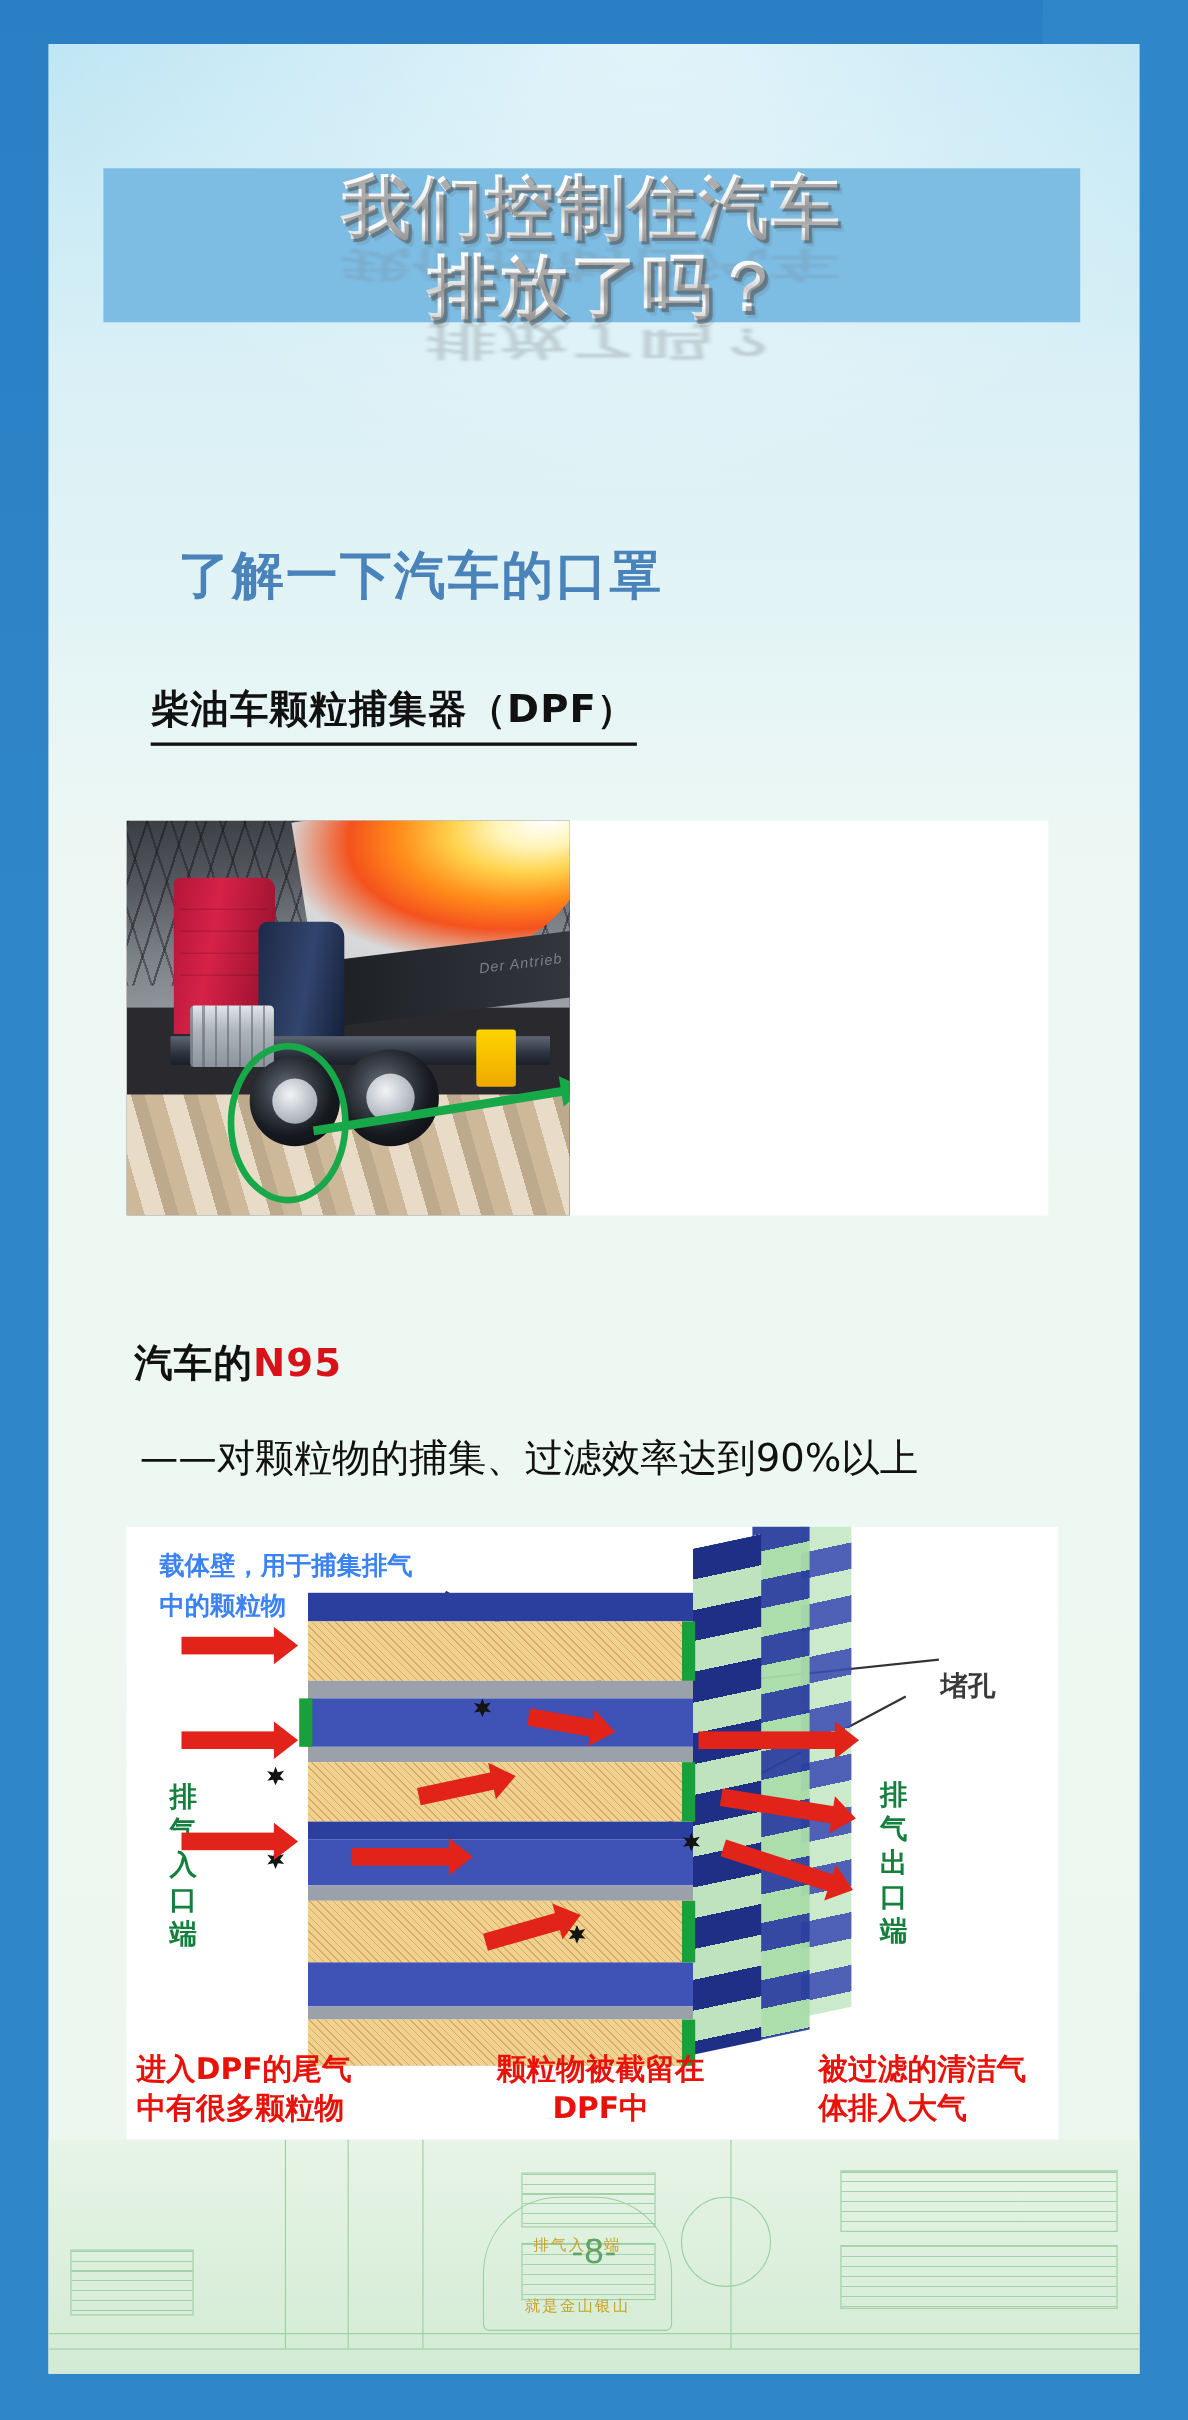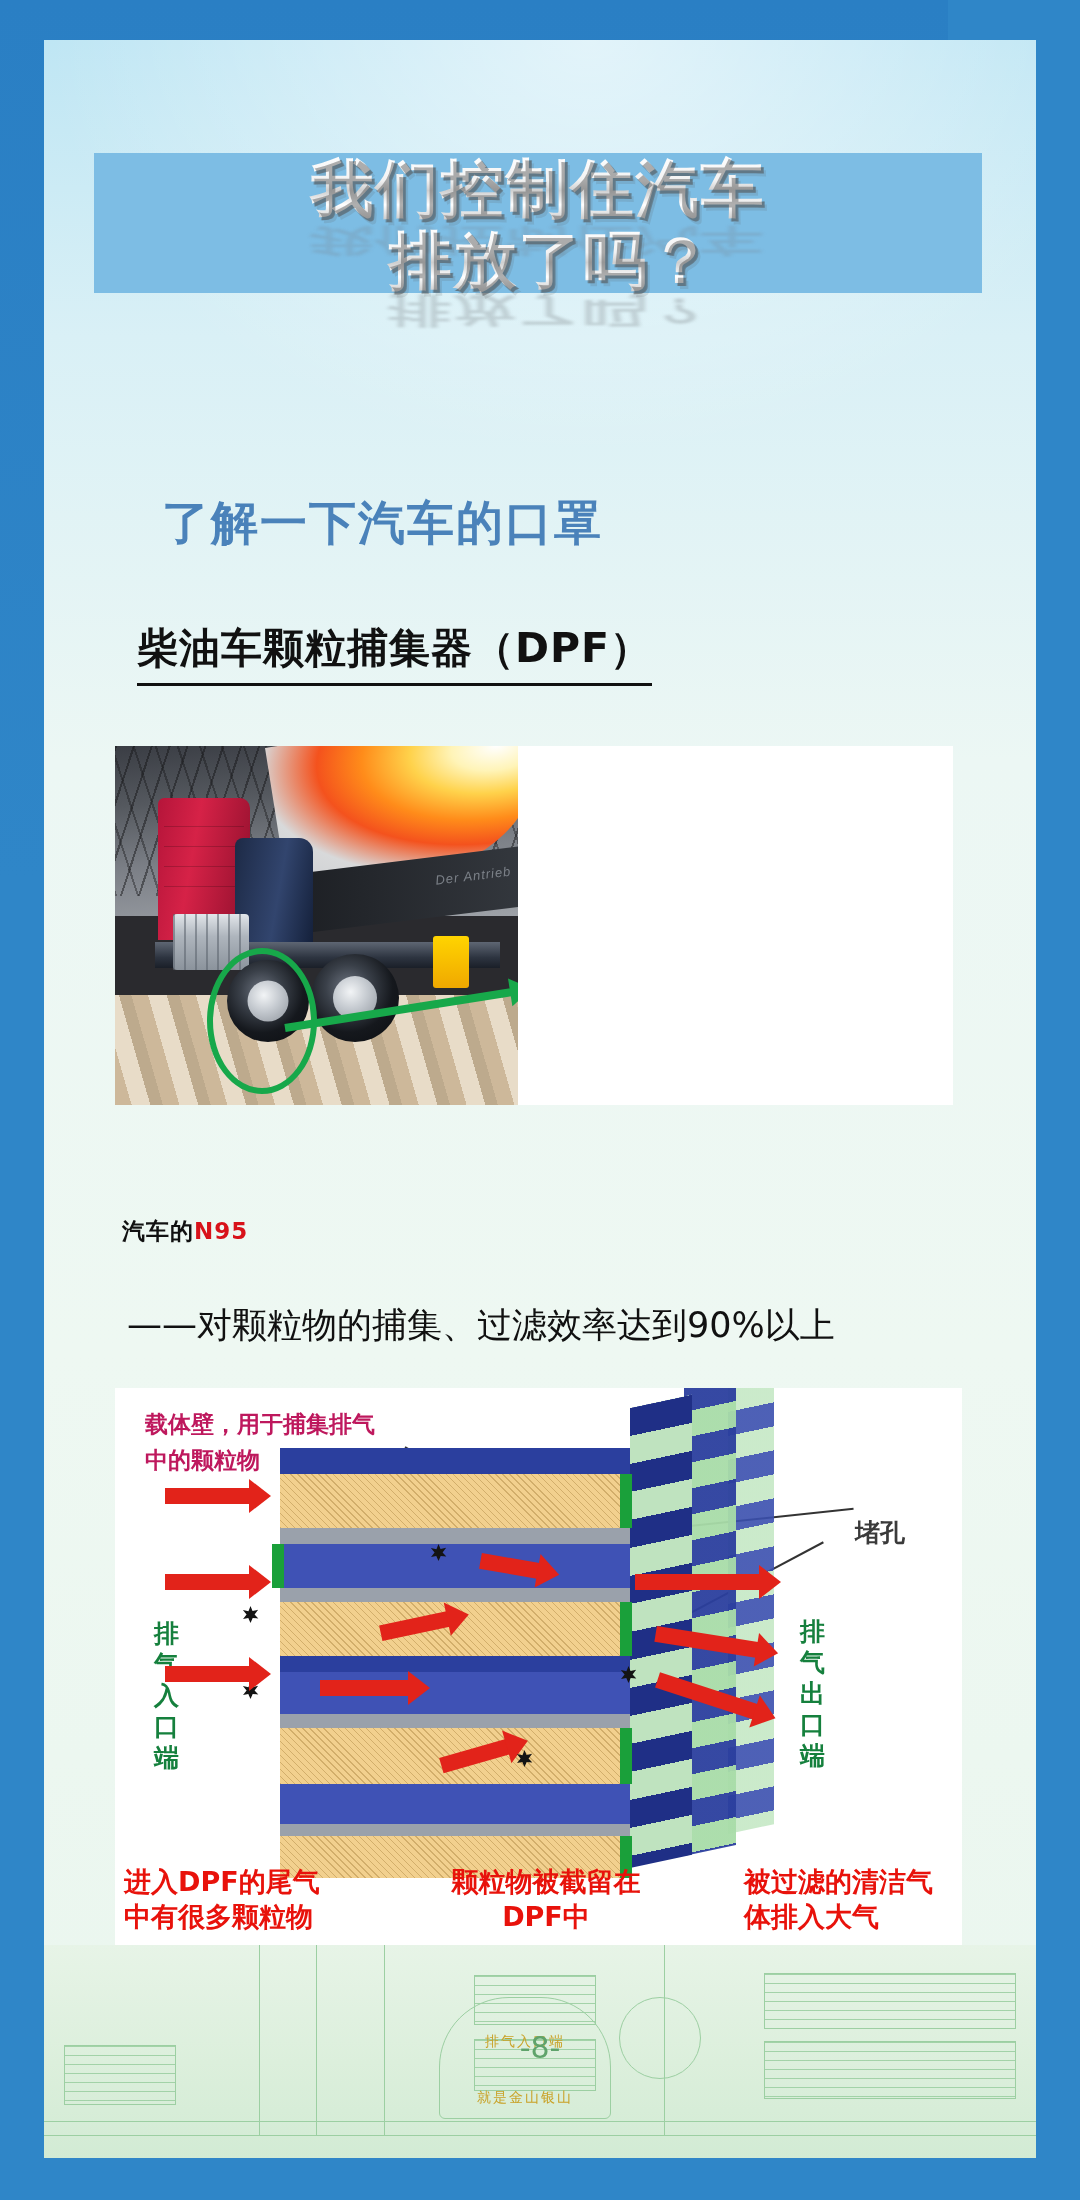--- a/index.html
+++ b/index.html
@@ -76,21 +76,21 @@
   .sub-head{
     position:absolute;left:118px;top:452px;
     font-family:"DejaVu Sans","Liberation Sans",sans-serif;
     font-size:47px;font-weight:600;color:#4a82ba;letter-spacing:2px;
   }
 
   
   .dpf-head{
     position:absolute;left:93px;top:581px;
     font-family:"DejaVu Sans","Liberation Sans",sans-serif;
-    font-size:41px;font-weight:bold;color:#111;
+    font-size:35px;font-weight:bold;color:#111;
     letter-spacing:1px;
     border-bottom:3px solid #111;
     padding-bottom:7px;
   }
 
   
   #photo{
     position:absolute;left:71px;top:706px;width:838px;height:359px;
     background:#ffffff;overflow:hidden;
   }
@@ -225,38 +225,38 @@
   .dpf-red{
     position:absolute;left:318px;top:12px;width:64px;
     color:#e8120b;font-weight:bold;font-size:36px;line-height:36px;
     font-family:"DejaVu Sans","Liberation Sans",sans-serif;
   }
 
   
   .n95-line{
     position:absolute;left:78px;top:1176px;
     font-family:"DejaVu Sans","Liberation Sans",sans-serif;
-    font-size:23px;font-weight:bold;color:#111;letter-spacing:1px;
+    font-size:35px;font-weight:bold;color:#111;letter-spacing:1px;
   }
   .n95-line .red{color:#d8121a;}
   .n95-sub{
     position:absolute;left:83px;top:1262px;
     font-family:"DejaVu Sans","Liberation Sans",sans-serif;
     font-size:35px;color:#111;letter-spacing:0px;
   }
 
   
   #diagram{
     position:absolute;left:71px;top:1348px;width:847px;height:573px;
     background:#ffffff;overflow:hidden;
   }
   .dg-note{
     position:absolute;left:30px;top:18px;width:250px;
     font-family:"DejaVu Sans","Liberation Sans",sans-serif;
-    font-size:23px;line-height:36px;color:#be185d;font-weight:600;
+    font-size:23px;line-height:36px;color:#3b82f6;font-weight:600;
   }
   .dg-vtext{
     position:absolute;
     font-family:"DejaVu Sans","Liberation Sans",sans-serif;
     font-size:25px;line-height:31px;color:#15803d;font-weight:600;
     width:30px;word-break:break-all;text-align:right;
   }
   .dg-in{left:34px;top:230px;}
   .dg-out{left:680px;top:228px;}
   .dg-plug{

